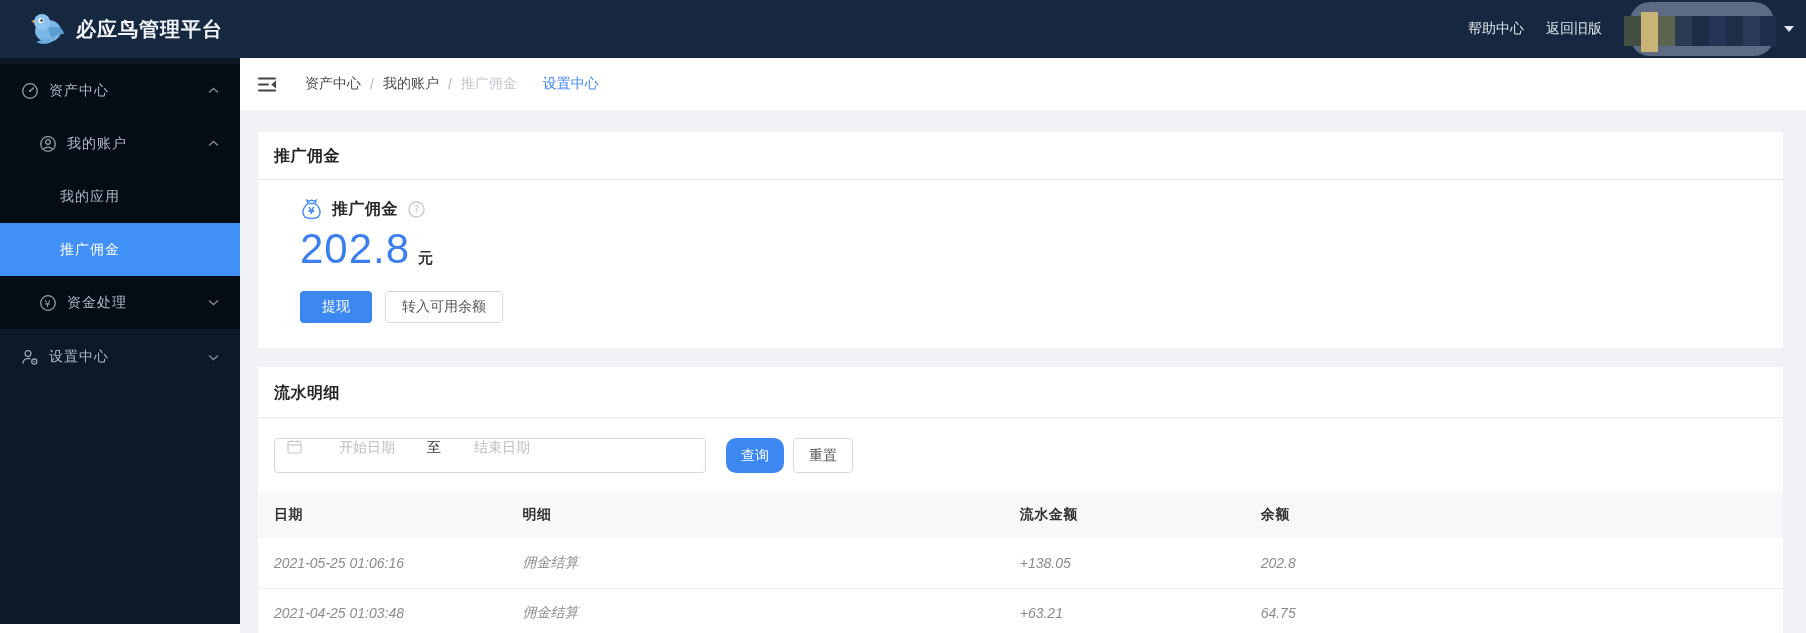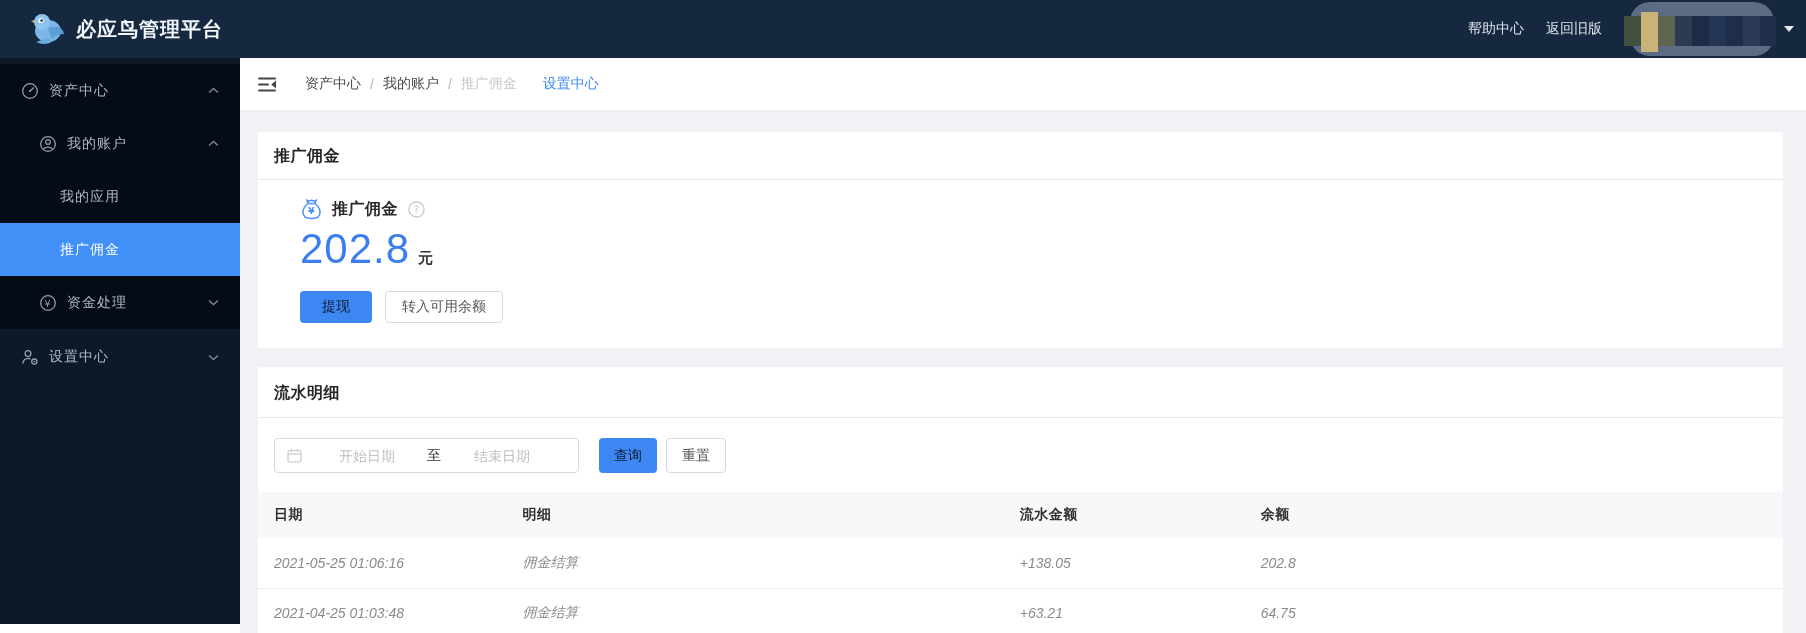--- a/index.html
+++ b/index.html
@@ -63,35 +63,35 @@
   .comm-label-row { display:flex; align-items:center; }
   .bag-icon { width:23px; height:23px; margin-right:9px; }
   .comm-label { font-size:16px; font-weight:bold; color:#2b2b2b; letter-spacing:.5px; }
   .q-icon { width:17px; height:17px; margin-left:10px; color:#c3c3c3; }
   .amount-row { margin-top:4px; display:flex; align-items:baseline; }
   .amount { font-size:42px; font-weight:500; color:#3b7ef0; letter-spacing:1px; }
   .unit { font-size:15px; color:#333; margin-left:8px; font-weight:bold; }
   .btn-row { margin-top:18px; display:flex; }
   .btn { height:32px; border-radius:4px; font-size:14px; display:inline-flex;
     align-items:center; justify-content:center; cursor:pointer; border:1px solid transparent; }
-  .btn-primary { background:#3d87f2; color:#0f172a; width:72px; }
+  .btn-primary { background:#3d87f2; color:#ffffff; width:72px; }
   .btn-default { background:#fff; color:#555; border-color:#d9d9d9; padding:0 16px; margin-left:13px; }
 
   
   .filter-row { display:flex; align-items:center; margin:20px 16px 0 16px; }
-  .range-box { width:305px; height:35px; border:1px solid #d9d9d9; border-radius:4px;
-    display:flex; align-items:center; background:#fff; }
+  .range-box { width:432px; height:35px; border:1px solid #d9d9d9; border-radius:4px;
+    display:flex; align-items:flex-start; background:#fff; }
   .cal-icon { width:15px; height:15px; margin:0 0 0 12px; color:#c9c9c9; flex:none; }
   .range-box input { border:none; outline:none; font-size:14px; color:#555;
     background:transparent; font-family:inherit; }
   .range-box input::placeholder { color:#bfbfbf; }
   .in-start { width:125px; padding-left:37px; }
   .in-end { flex:1; padding-left:33px; }
   .range-sep { font-size:14px; color:#333; flex:none; }
-  .btn-query { width:58px; height:35px; margin-left:20px; }
+  .btn-query { width:58px; height:35px; margin-left:20px;border-radius:10px; }
   .btn-reset { height:35px; margin-left:9px; padding:16px 15px; }
 
   table.flow { width:100%; border-collapse:collapse; table-layout:fixed; margin-top:19px; }
   table.flow th { background:#f7f8fa; height:46px; text-align:left; padding-left:16px;
     font-size:14px; color:#303030; font-weight:bold; letter-spacing:.5px; }
   table.flow td { height:50px; padding-left:16px; font-size:14px; color:#8b8b8b;
     border-bottom:1px solid #efefef;font-style:italic; }
   svg { display:block; }
 </style>
 </head>

